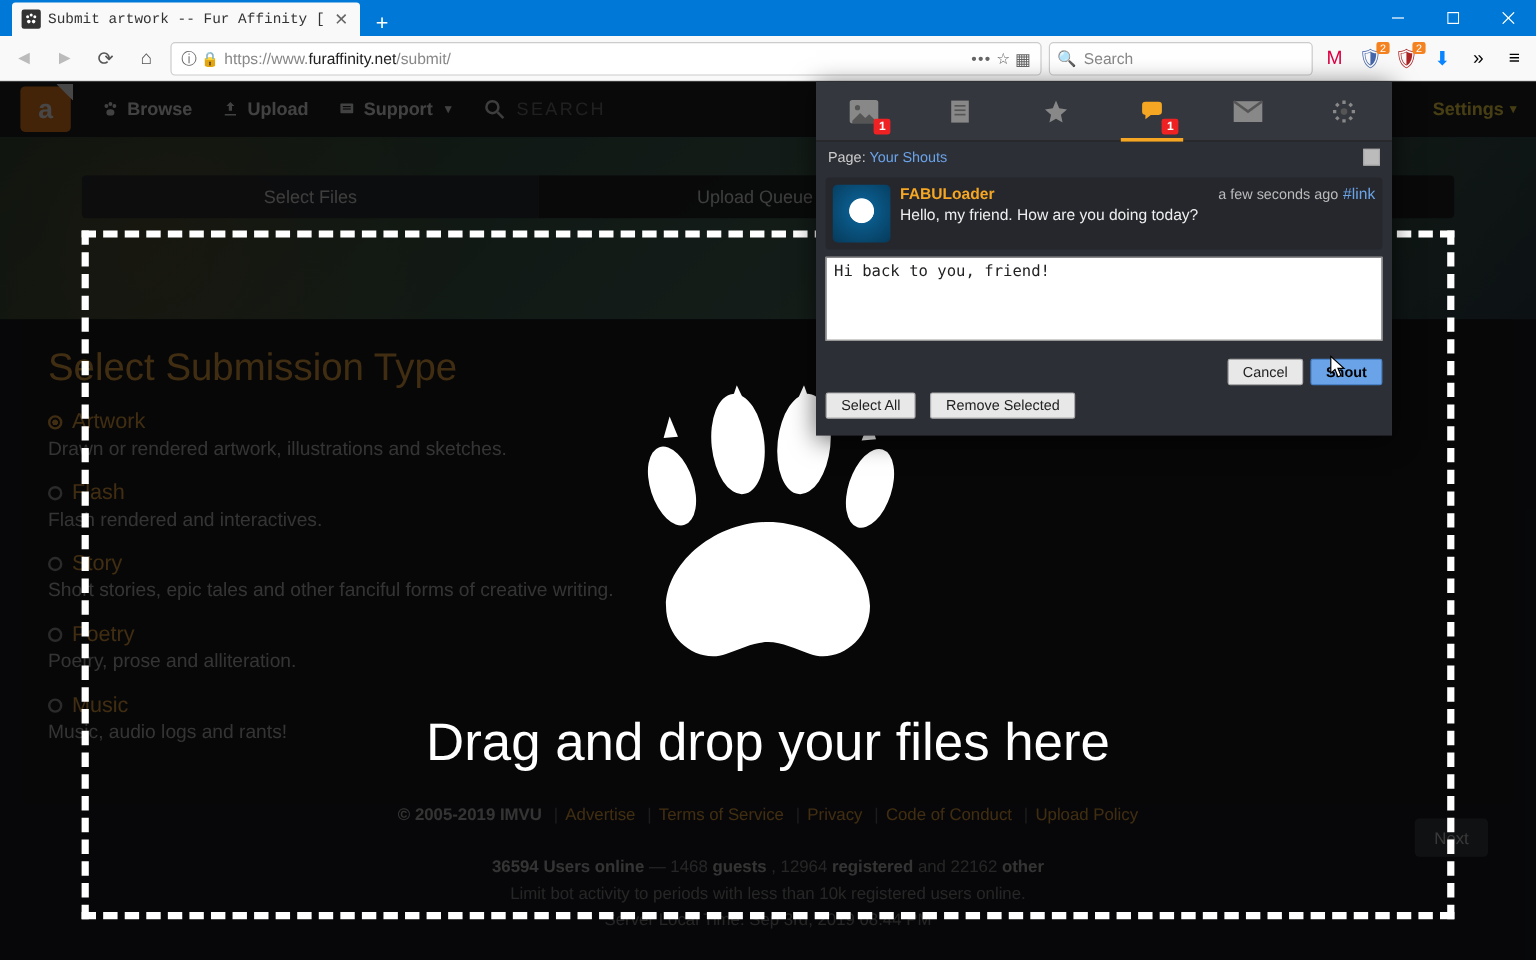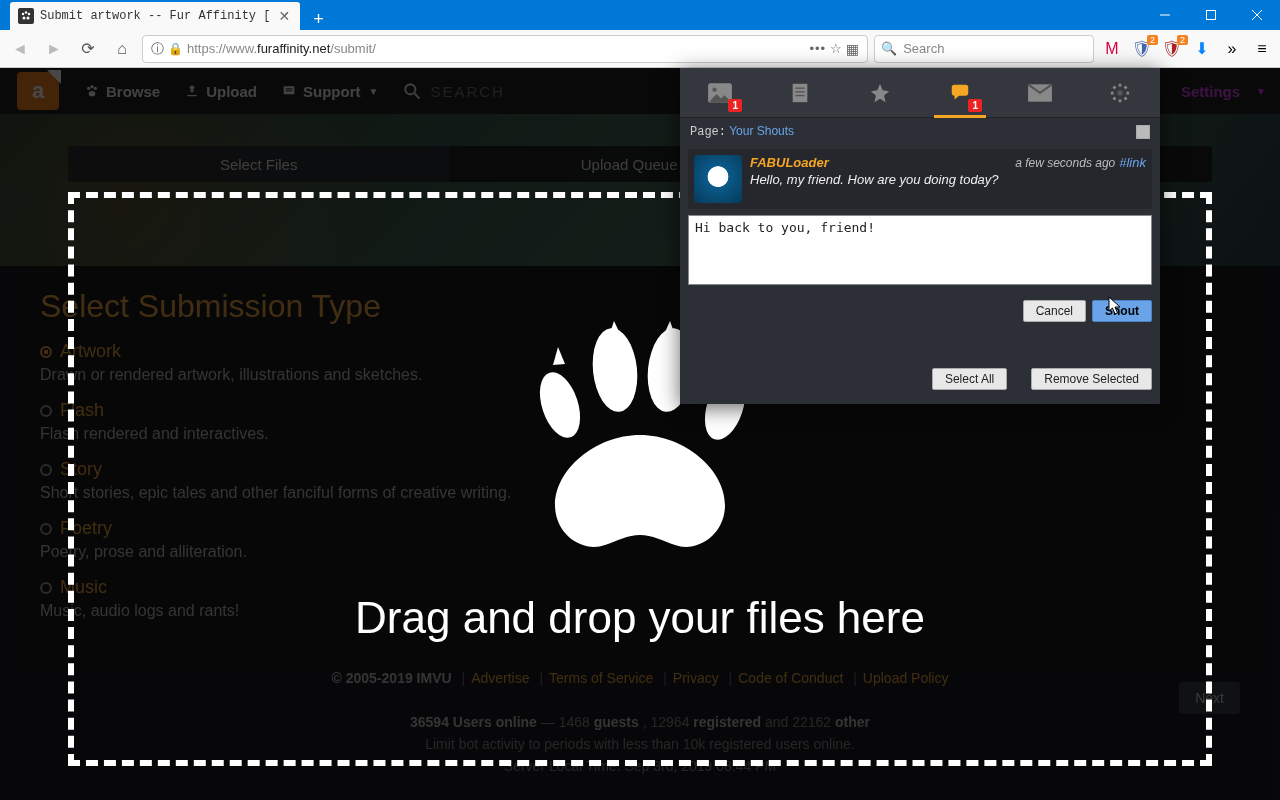--- a/index.html
+++ b/index.html
@@ -37,21 +37,21 @@
 .logo { width:48px; height:48px; margin-right:10px; display:flex; align-items:center; justify-content:center;}
 .logo-box { width:42px; height:38px; background:#f58220; border-radius:4px; display:flex; align-items:center; justify-content:center; color:#fff; font-weight:bold; font-size:22px; position:relative;}
 .logo-box::after { content:""; position:absolute; top:-2px; right:-2px; width:14px; height:14px; background:#fff; clip-path:polygon(0 0,100% 0,100% 100%);}
 .navlink { color:#eee; display:flex; align-items:center; gap:6px; padding:0 12px; height:46px; font-size:15px; font-weight:600; cursor:pointer;}
 .navlink svg { width:16px; height:16px; fill:#eee;}
 .navlink .caret { font-size:10px; margin-left:2px;}
 .searchbox { margin-left:12px; display:flex; align-items:center; gap:8px; color:#aaa;}
 .searchbox svg { width:20px; height:20px; fill:#ddd;}
 .searchbox input { background:transparent; border:none; color:#888; font-size:15px; letter-spacing:2px; outline:none; width:120px;}
 .spacer { flex:1; }
-.settingslink { color:#d946ef; font-size:15px; font-weight:600; display:flex; align-items:center; gap:16px; cursor:pointer;}
+.settingslink { color:#fde047; font-size:15px; font-weight:600; display:flex; align-items:center; gap:3px; cursor:pointer;}
 .settingslink .caret { font-size:10px;}
 
 
 .banner { position:absolute; top:46px; left:0; right:0; height:152px; background:linear-gradient(135deg,#2a4a3a 0%,#3a5a4a 30%,#4a6a5a 60%,#2a3a4a 100%); z-index:3;}
 .banner::before { content:""; position:absolute; inset:0; background:radial-gradient(circle at 10% 60%, rgba(139,90,43,0.4) 0%, transparent 25%), radial-gradient(circle at 90% 40%, rgba(60,100,60,0.3) 0%, transparent 30%);}
 
 
 .subtabs { position:absolute; top:78px; left:68px; right:68px; height:36px; display:flex; z-index:4; border-radius:4px; overflow:hidden;}
 .subtab { flex:1; display:flex; align-items:center; justify-content:center; background:rgba(30,30,35,0.92); color:#ddd; font-size:15px; cursor:pointer;}
 .subtab.active { background:rgba(45,45,52,0.95);}
@@ -83,38 +83,38 @@
 
 
 .popover { position:absolute; top:0; right:120px; width:480px; background:#2d2f36; z-index:50; box-shadow:0 4px 20px rgba(0,0,0,0.6); color:#ddd; font-size:13px;}
 .pop-tabs { display:flex; height:50px; background:#35373e; align-items:center; justify-content:space-around; border-bottom:1px solid #222;}
 .pop-tab { width:60px; height:50px; display:flex; align-items:center; justify-content:center; position:relative; cursor:pointer;}
 .pop-tab svg { width:26px; height:22px; fill:#888;}
 .pop-tab.active svg { fill:#f5a623;}
 .pop-tab.active::after { content:""; position:absolute; bottom:0; left:4px; right:4px; height:3px; background:#f5a623;}
 .pop-tab .badge { position:absolute; bottom:6px; right:8px; background:#e22; color:#fff; font-size:10px; font-weight:bold; padding:1px 4px; border-radius:2px;}
 .pop-page { padding:6px 10px; display:flex; align-items:center; justify-content:space-between; font-size:12px;}
-.pop-page .lbl { color:#ccc;font-family:Liberation Mono, monospace;}
+.pop-page .lbl { color:#ccc;}
 .pop-page .val { color:#6aa3e8;}
 .pop-page .sq { width:14px; height:14px; border:1px solid #aaa; background:#bbb;}
-.shout-item { margin:4px 8px; background:#25272d; border-radius:3px; padding:6px; display:flex; gap:8px;font-style:italic;}
+.shout-item { margin:4px 8px; background:#25272d; border-radius:3px; padding:6px; display:flex; gap:8px;}
 .shout-avatar { width:48px; height:48px; background:radial-gradient(circle at 50% 45%, #fff 0%, #fff 28%, #0a5a8a 30%, #063a5a 100%); border-radius:4px; flex-shrink:0; position:relative;}
 .shout-avatar::after { content:""; position:absolute; top:14px; left:14px; width:20px; height:16px; background:#fff; border-radius:50% 50% 40% 40%;}
 .shout-body { flex:1;}
 .shout-head { display:flex; justify-content:space-between; align-items:baseline;}
 .shout-user { color:#f5a623; font-weight:bold; font-size:13px;}
 .shout-time { color:#bbb; font-size:12px;}
 .shout-link { color:#6aa3e8; margin-left:4px;}
 .shout-msg { color:#eee; margin-top:2px; font-size:13px;}
 .reply-box { margin:6px 8px; }
 .reply-box textarea { width:100%; height:70px; background:#fff; border:1px solid #888; resize:none; font-family:monospace; font-size:13px; padding:4px 6px; color:#222;}
 .reply-row { display:flex; justify-content:flex-end; gap:6px; padding:6px 8px;}
 .btn { background:#e8e8e8; border:1px solid #aaa; color:#222; font-size:12px; padding:3px 12px; cursor:pointer; border-radius:2px;}
 .btn.primary { background:#6aa3e8; border-color:#4a83c8; color:#000;font-weight:bold;}
-.sel-row { display:flex; justify-content:flex-end; gap:24px; padding:0 8px 14px;margin-top:40px;}
+.sel-row { display:flex; justify-content:flex-start; gap:12px; padding:0 8px 14px;}
 
 
 .cursor { position:absolute; z-index:200; width:14px; height:20px;}
 </style>
 </head>
 <body>
 
 <div class="titlebar">
   <div class="tabs">
     <div class="tab">

